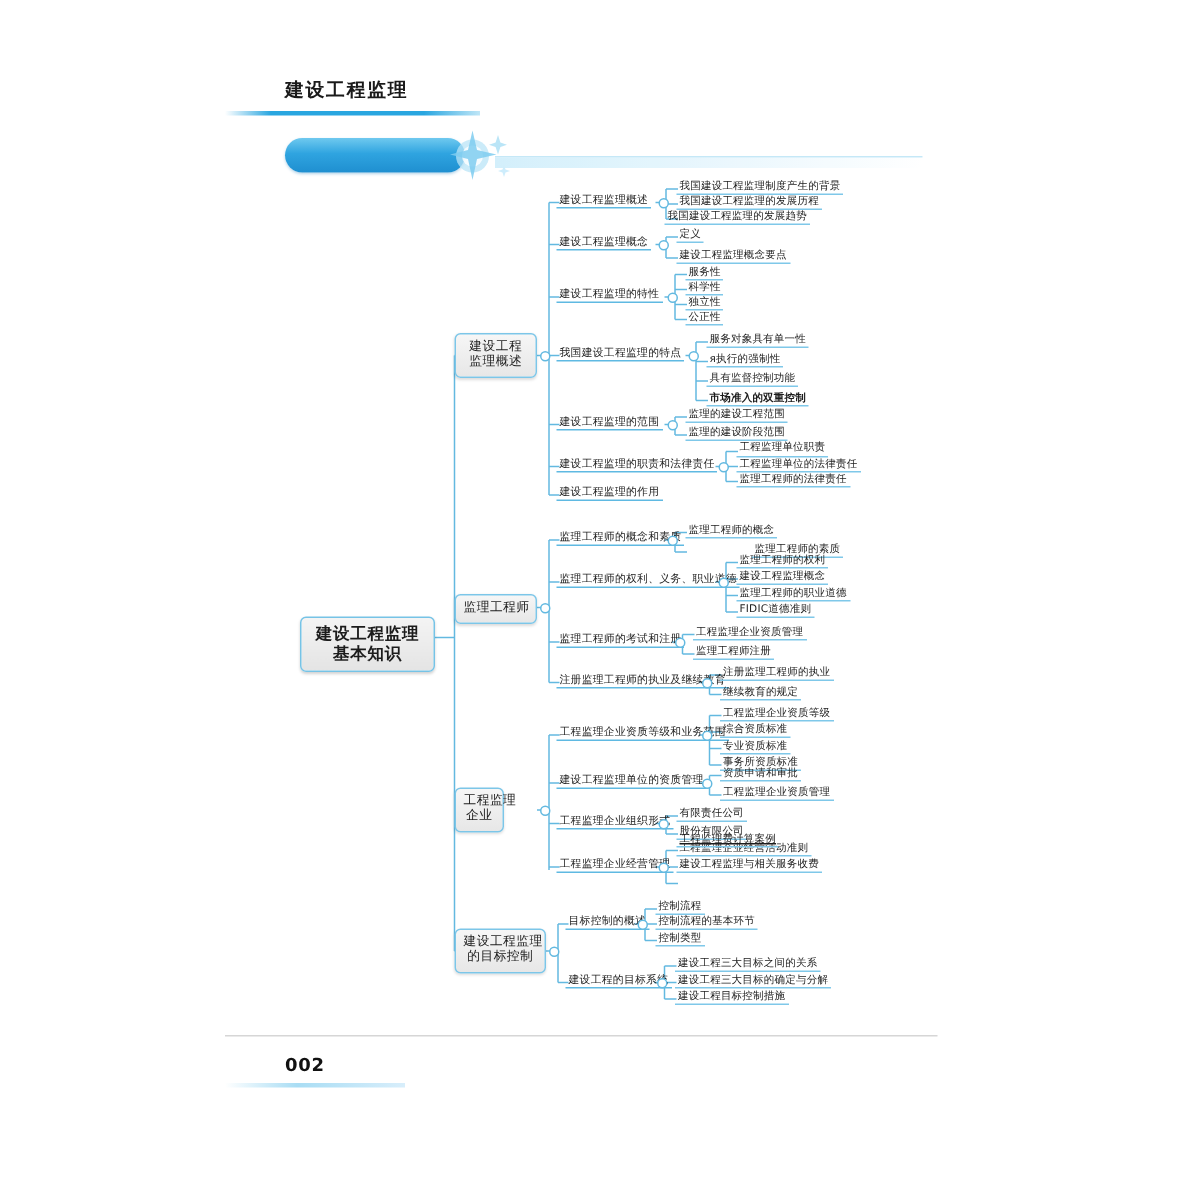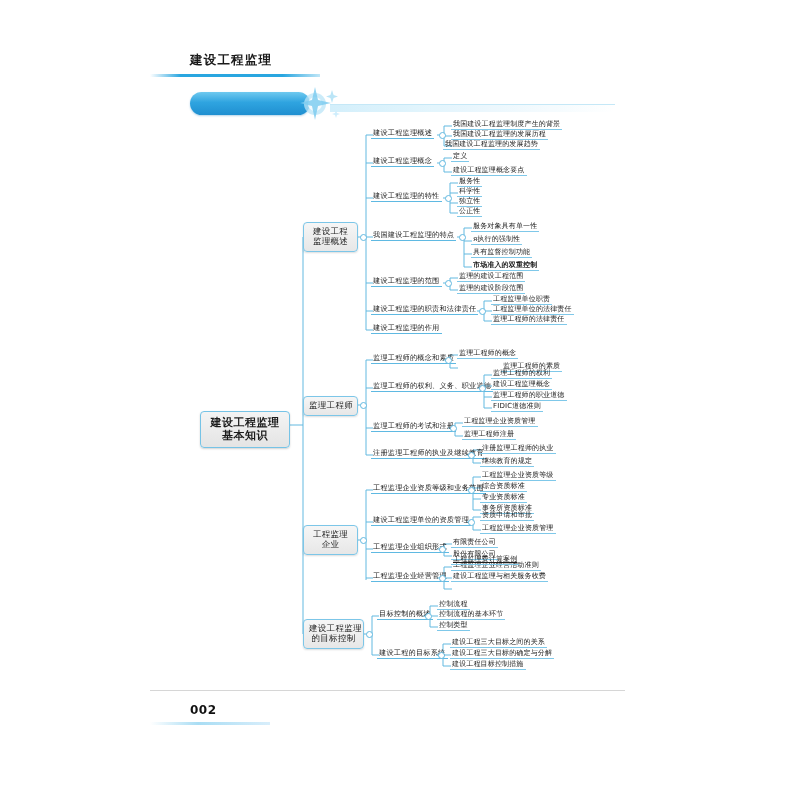--- a/index.html
+++ b/index.html
@@ -373,21 +373,21 @@
     <div class="node n-l3" style="left:371px;top:421px;">监理工程师的考试和注册</div>
     <span class="bullet" style="left:450px;top:425px;"></span>
     <div class="node n-l4" style="left:462px;top:416px;">工程监理企业资质管理</div>
     <div class="node n-l4" style="left:462px;top:429px;">监理工程师注册</div>
 
     <div class="node n-l3" style="left:371px;top:448px;">注册监理工程师的执业及继续教育</div>
     <span class="bullet" style="left:468px;top:452px;"></span>
     <div class="node n-l4" style="left:480px;top:443px;">注册监理工程师的执业</div>
     <div class="node n-l4" style="left:480px;top:456px;">继续教育的规定</div>
 
-    <div class="node n-l2" style="left:303px;top:525px;width:55px;">
+    <div class="node n-l2" style="left:303px;top:525px;width:33px;">
       <div>工程监理</div>
       <div>企业</div>
     </div>
     <span class="bullet" style="left:360px;top:537px;"></span>
 
     <div class="node n-l3" style="left:371px;top:483px;">工程监理企业资质等级和业务范围</div>
     <span class="bullet" style="left:468px;top:487px;"></span>
     <div class="node n-l4" style="left:480px;top:470px;">工程监理企业资质等级</div>
     <div class="node n-l4" style="left:480px;top:481px;">综合资质标准</div>
     <div class="node n-l4" style="left:480px;top:492px;">专业资质标准</div>

